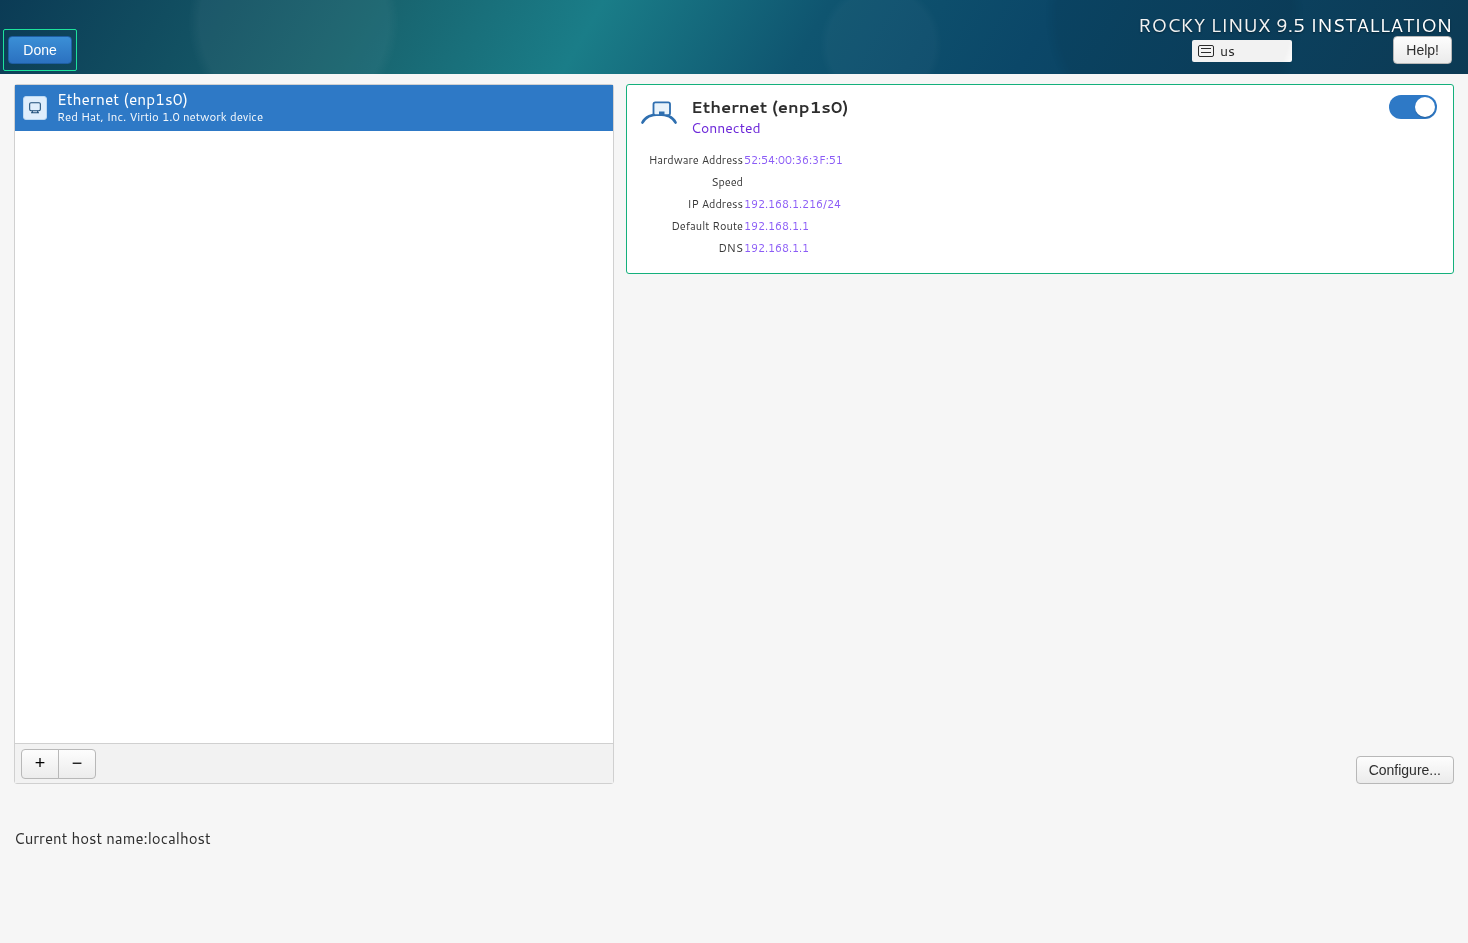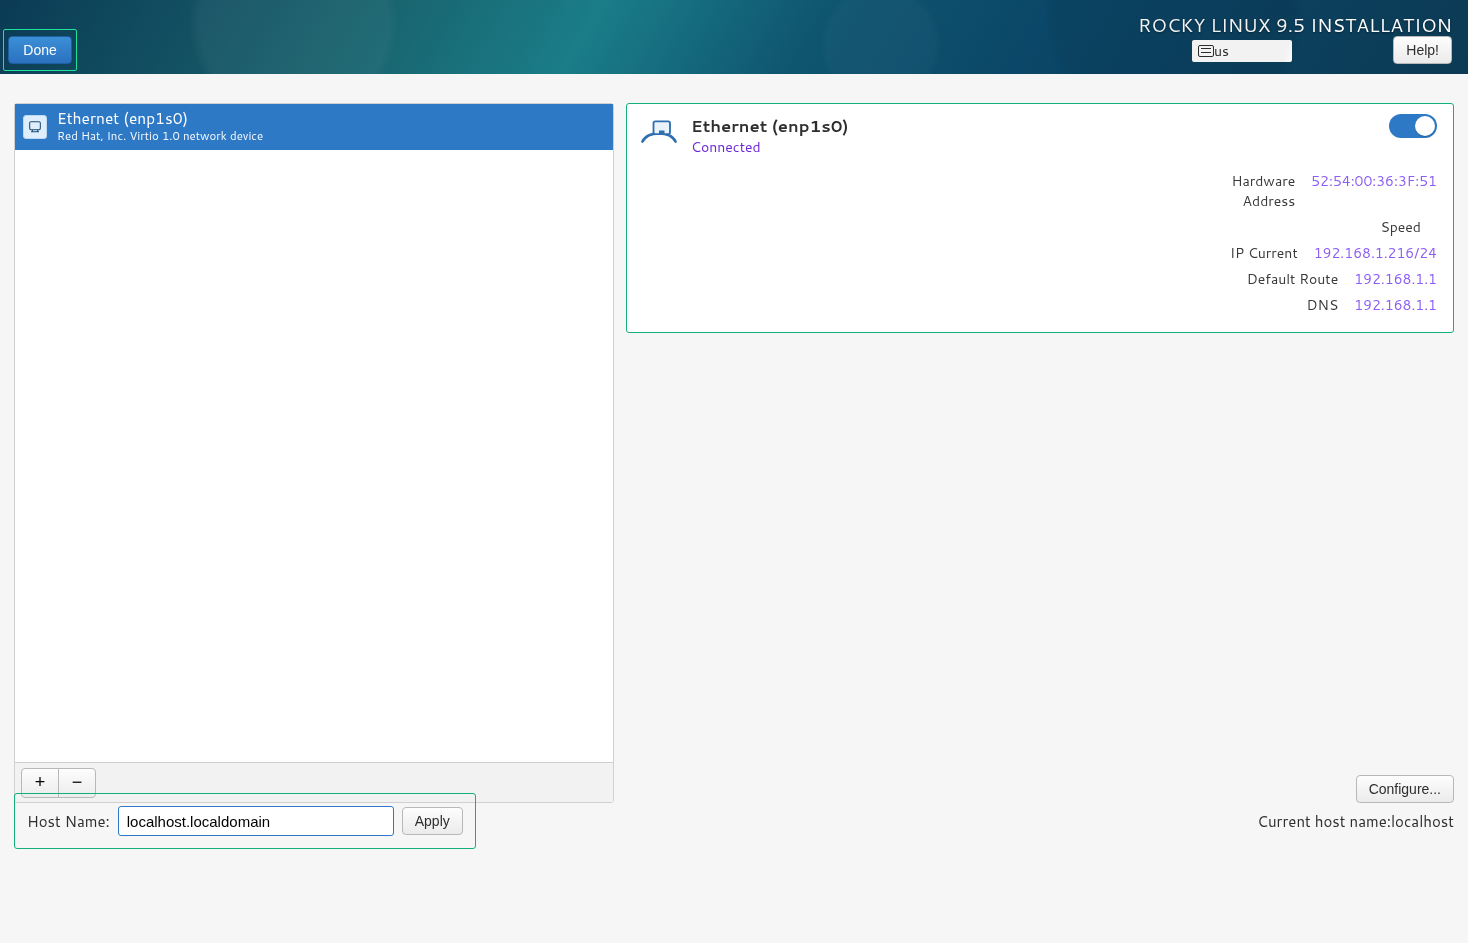--- a/index.html
+++ b/index.html
@@ -48,35 +48,35 @@
   .btn.primary {
     background: linear-gradient(#3b8fd6,#2b71c0);
     border-color:#1e5ea3; color:#fff;
     padding: 5px 14px;
   }
 
   .kb-layout {
     position:absolute; right: 176px; top: 40px;
     width: 100px; height: 22px;
     background:#fff; color:#2e2e2e;
-    display:flex; align-items:center; 
+    display:flex; align-items:center; gap:6px;
     padding:0 6px; border-radius:2px; font-size:14px;margin-left:16px;
   }
   .kb-layout .kb-icon{
     width:16px; height:12px; border:1.5px solid #2e2e2e; border-radius:2px;
     position:relative;
   }
   .kb-layout .kb-icon::before{content:""; position:absolute; inset:2px; background:
     linear-gradient(#2e2e2e,#2e2e2e) 0 0/100% 1px no-repeat,
     linear-gradient(#2e2e2e,#2e2e2e) 0 4px/100% 1px no-repeat;}
 
   .help-btn { position:absolute; right:16px; top:36px; }
 
   
-  .main { position:absolute; left:0; top:74px; right:0; bottom:0; padding:10px 14px 20px 14px;margin-top:19px; }
+  .main { position:absolute; left:0; top:74px; right:0; bottom:0; padding:10px 14px 20px 14px; }
   .split { display:flex; gap:12px; height:700px; }
 
   
   .dev-list {
     width: 600px; display:flex; flex-direction:column;
     border:1px solid #d0d0d0; border-radius:3px; background:#fff;
   }
   .dev-list .items{ flex:1; overflow:auto; }
   .dev-item{
     display:flex; align-items:center; gap:10px;
@@ -119,21 +119,21 @@
   .details .titles .name{ font-size:16.5px; font-weight:700; }
   .details .titles .status{ font-size:14px; color:#6d28d9; }
 
   .switch{
     margin-left:auto; width:48px; height:24px; border-radius:14px; position:relative;
     background:#2e79c6; cursor:pointer;
   }
   .switch::after{ content:""; position:absolute; right:2px; top:2px; width:20px; height:20px; background:#fff; border-radius:50%; box-shadow:0 1px 1px rgba(0,0,0,.2); }
 
   .kv{ margin-top:10px; }
-  .kv .row{ display:flex; gap:16px; padding:3px 0; font-size:14px;justify-content:flex-end; }
+  .kv .row{ display:flex; gap:1px; padding:3px 0; font-size:11px; }
   .kv .row .k{ width:106px; text-align:right; color:#3a3a3a; }
   .kv .row .v{ color:#8b5cf6; }
 
   .configure-row{ display:flex; justify-content:flex-end; margin-top:auto; }
   .configure-row .btn{ padding:5px 12px; }
 
   
   .hostbar{
     position:absolute; left:14px; right:14px; bottom:94px;
     display:flex; align-items:center; justify-content:space-between;
@@ -215,21 +215,21 @@
         <div class="kv">
           <div class="row">
             <div class="k">Hardware Address</div>
             <div class="v">52:54:00:36:3F:51</div>
           </div>
           <div class="row">
             <div class="k">Speed</div>
             <div class="v"></div>
           </div>
           <div class="row">
-            <div class="k">IP Current</div>
+            <div class="k">IP Address</div>
             <div class="v">192.168.1.216/24</div>
           </div>
           <div class="row">
             <div class="k">Default Route</div>
             <div class="v">192.168.1.1</div>
           </div>
           <div class="row">
             <div class="k">DNS</div>
             <div class="v">192.168.1.1</div>
           </div>
@@ -237,25 +237,20 @@
       </div>
 
       <div class="configure-row">
         <button class="btn">Configure...</button>
       </div>
     </div>
 
   </div>
 
   <div class="hostbar">
-    <div class="hostname-group">
-      <label>Host Name:</label>
-      <input class="text-input" type="text" value="localhost.localdomain" style="">
-      <button class="btn">Apply</button>
-    </div>
     <div class="current-host">
       <span>Current host name:</span>
       <span>localhost</span>
     </div>
   </div>
 </div>
 
 <div class="scrollbar-stub">
   <div class="thumb"></div>
 </div>

